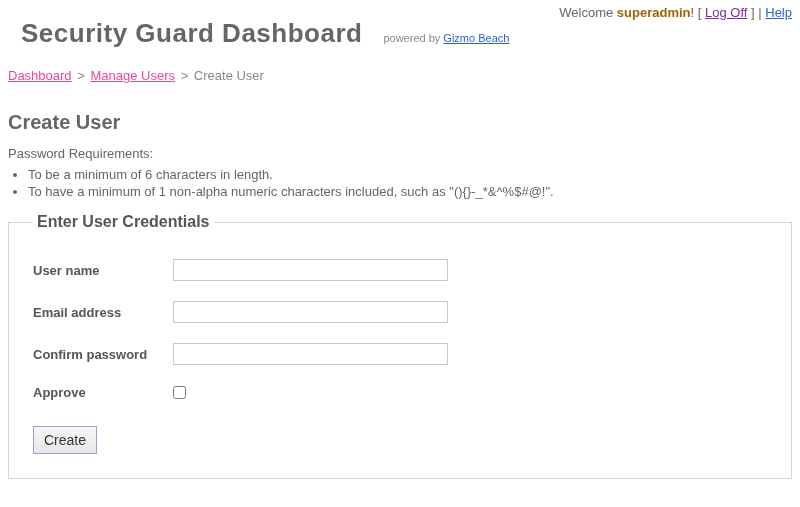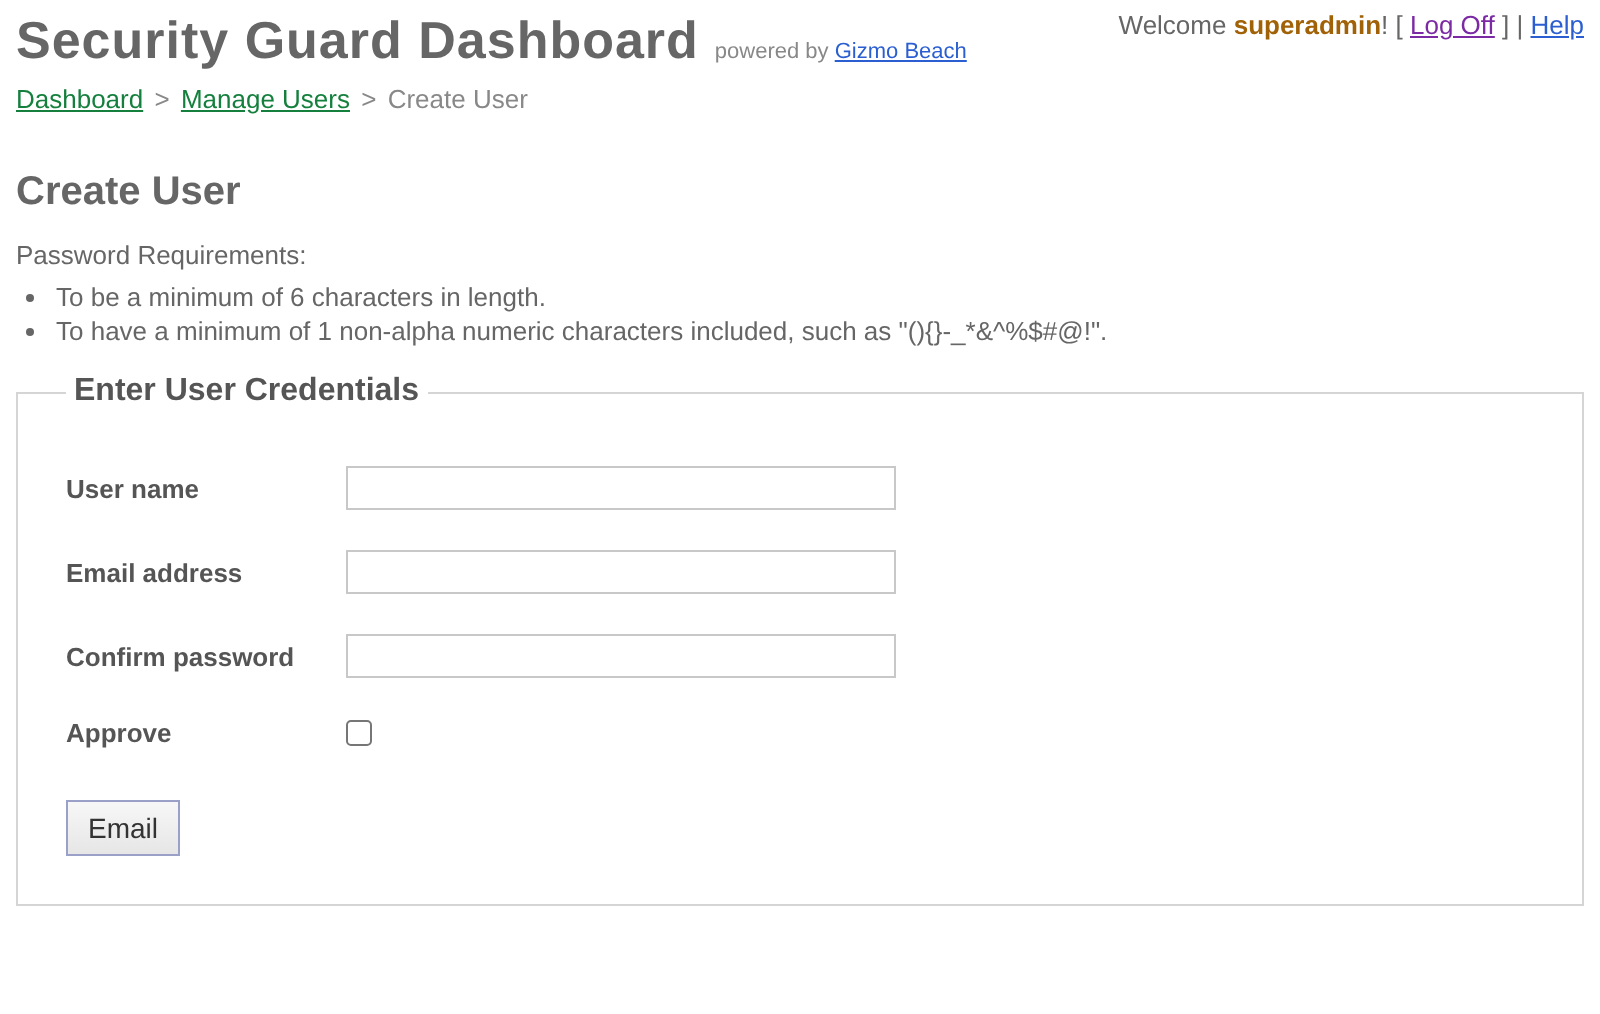--- a/index.html
+++ b/index.html
@@ -12,35 +12,35 @@
       background: #fff;
       width: 800px;
     }
     .topbar {
       display: flex;
       align-items: flex-start;
       justify-content: space-between;
     }
     .title-block { display: flex; align-items: baseline; gap: 8px; }
     h1.app-title {
-      margin: 0;
+      margin: 13px;
       font-size: 26px;
       font-weight: bold;
       color: #666;
       letter-spacing: 0.5px;
     }
     .powered-by { font-size: 11px; color: #888; }
     .powered-by a { color: #2b5fd1; text-decoration: underline; }
     .welcome { font-size: 13px; color: #666; white-space: nowrap; }
     .welcome strong { font-weight: bold; color: #a16207; }
     .welcome a.logoff { color: #7b2aa3; text-decoration: underline; }
     .welcome a.help { color: #2b5fd1; text-decoration: underline; }
 
     .breadcrumb { margin-top: 6px; font-size: 13px; color: #888; }
-    .breadcrumb a { color: #15803d; text-decoration: underline; }
+    .breadcrumb a { color: #ec4899; text-decoration: underline; }
     .breadcrumb .sep { color: #888; margin: 0 2px; }
     .breadcrumb .current { color: #888; }
 
     h2.page-heading {
       margin: 28px 0 12px 0;
       font-size: 20px;
       font-weight: bold;
       color: #666;
     }
     .reqs-title { margin-bottom: 6px; color: #666; }
@@ -119,14 +119,14 @@
   </div>
   <div class="form-row">
     <label>Confirm password</label>
     <input type="password" value="" style="">
   </div>
   <div class="form-row">
     <label>Approve</label>
     <input type="checkbox" style="">
   </div>
 
-  <button class="btn-create">Email</button>
+  <button class="btn-create">Create</button>
 </fieldset>
 
 </body></html>

